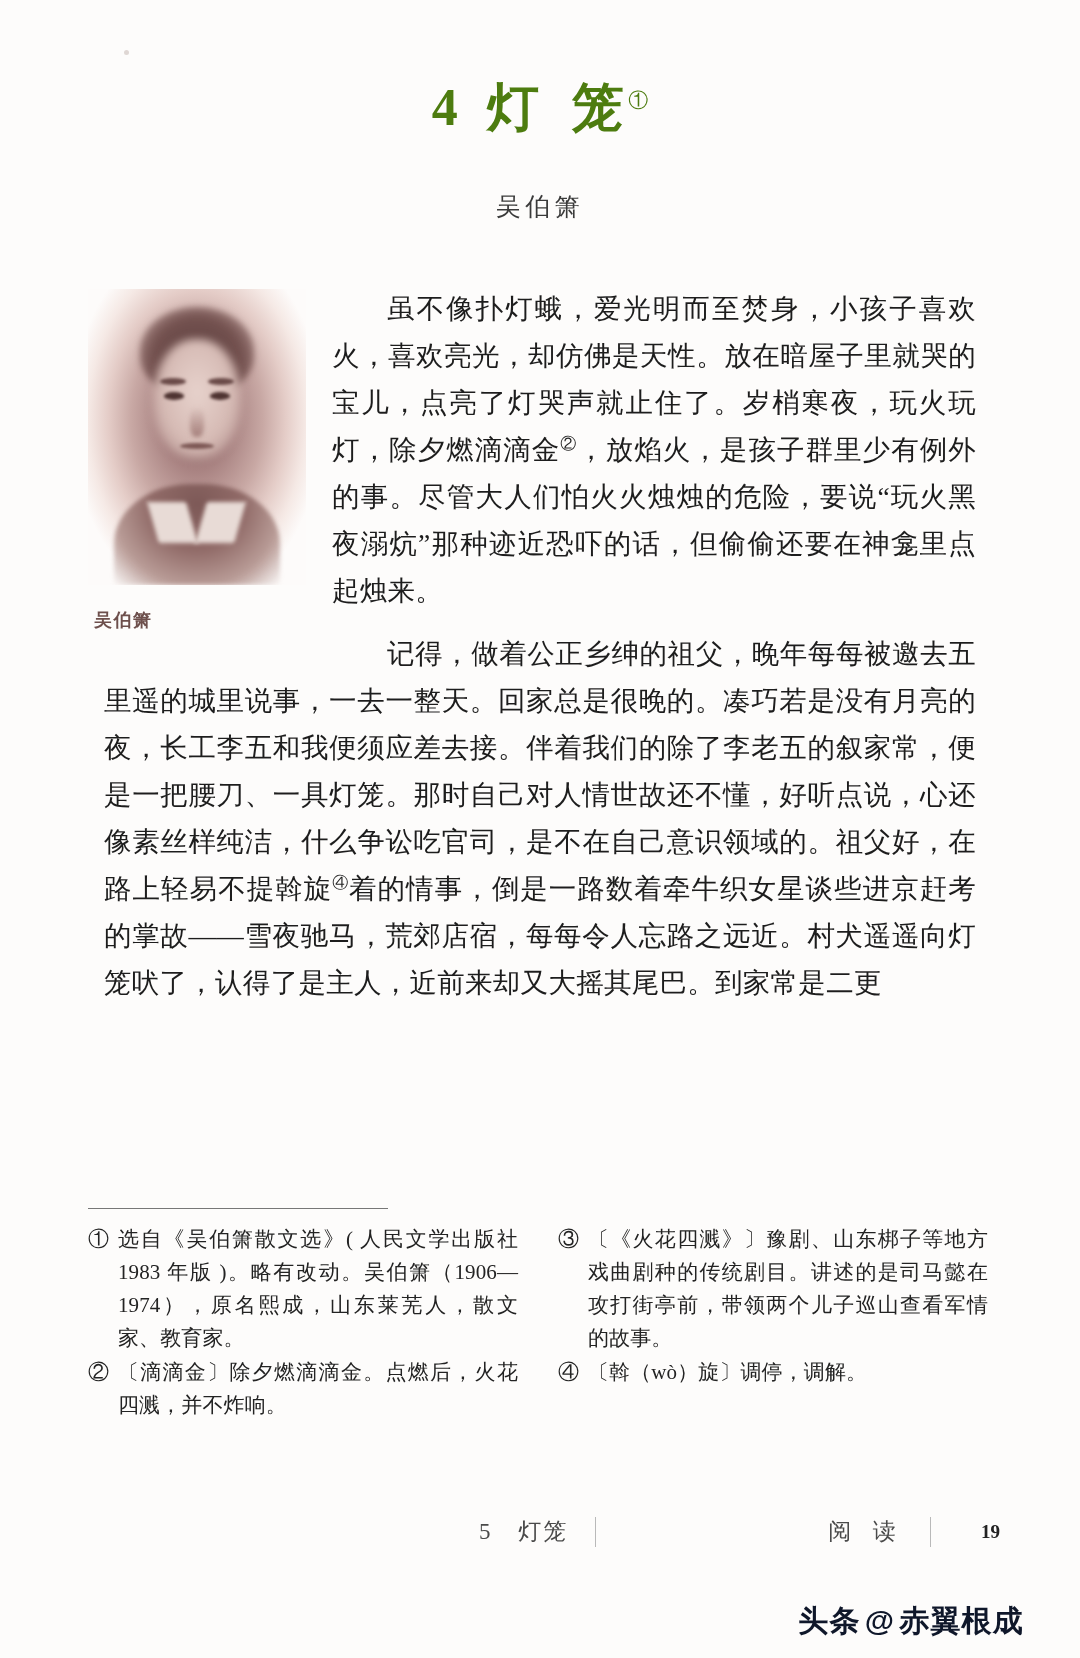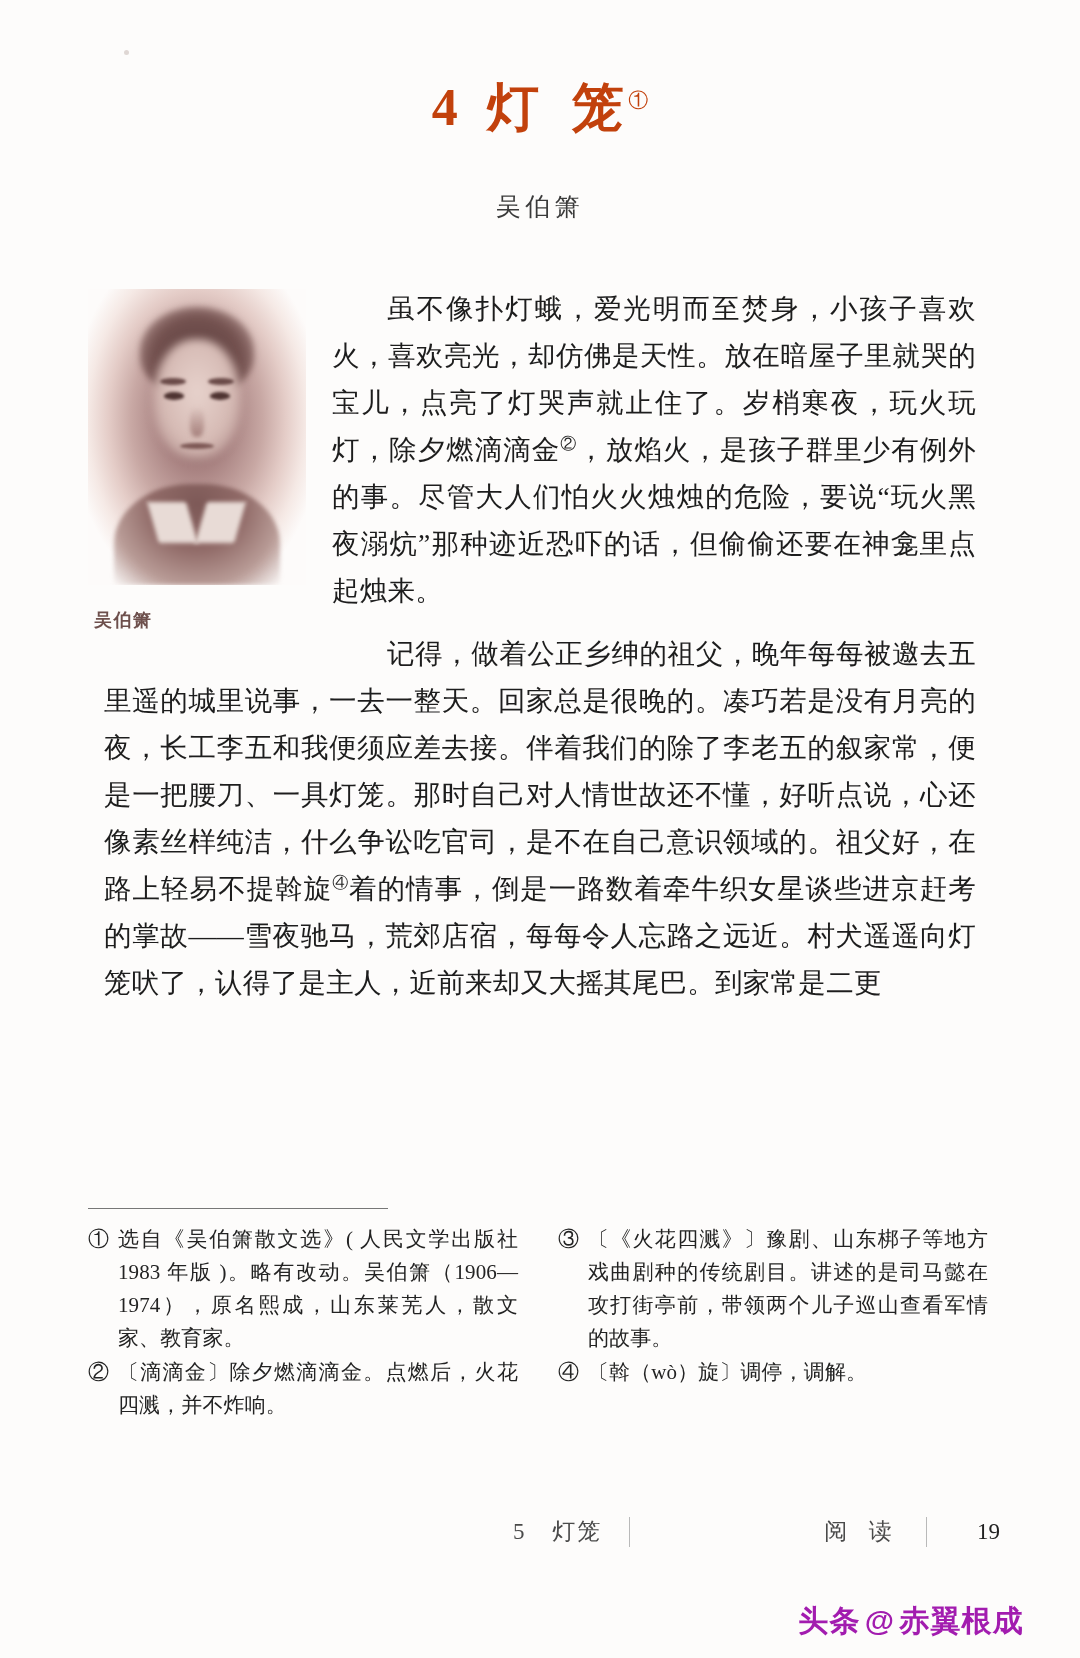--- a/index.html
+++ b/index.html
@@ -23,21 +23,21 @@
 
   
   .title-block {
     padding-top: 78px;
     text-align: center;
   }
   .chapter-title {
     font-size: 52px;
     font-weight: 700;
     letter-spacing: 0.06em;
-    color: #c2410c;
+    color: #4d7c0f;
     line-height: 1.15;
     display: inline-block;
     position: relative;
     font-family: "Liberation Serif", "DejaVu Serif", serif;
   }
   .chapter-title .num {
     margin-right: 26px;
     font-family: "Liberation Serif", "DejaVu Serif", serif;
   }
   .chapter-title .t1 { margin-right: 30px; }
@@ -220,36 +220,37 @@
     display: inline-block;
     width: 1.5px;
     height: 30px;
     background: #b9b9b9;
     margin: 0 26px;
   }
   .footer .f-gap { width: 168px; }
   .footer .f-sec {
     font-size: 23px;
     letter-spacing: 0.34em;
+    margin-left: 38px;
   }
   .footer .f-page {
-    font-size: 23px;
-    font-weight: 400;
+    font-size: 19px;
+    font-weight: 700;
     color: #222;
     margin-left: 24px;
   }
 
   
   .watermark {
     position: absolute;
     right: 56px;
     bottom: 16px;
     font-size: 30px;
     font-weight: 700;
-    color: #a21caf;
+    color: #0f172a;
     letter-spacing: 0.04em;
     font-family: "Liberation Sans", "DejaVu Sans", sans-serif;
     white-space: nowrap;
     margin-top: 31px;
   }
   .watermark .wm-at { margin: 0 4px; }
 
   .speck {
     position: absolute;
     left: 124px; top: 50px;

